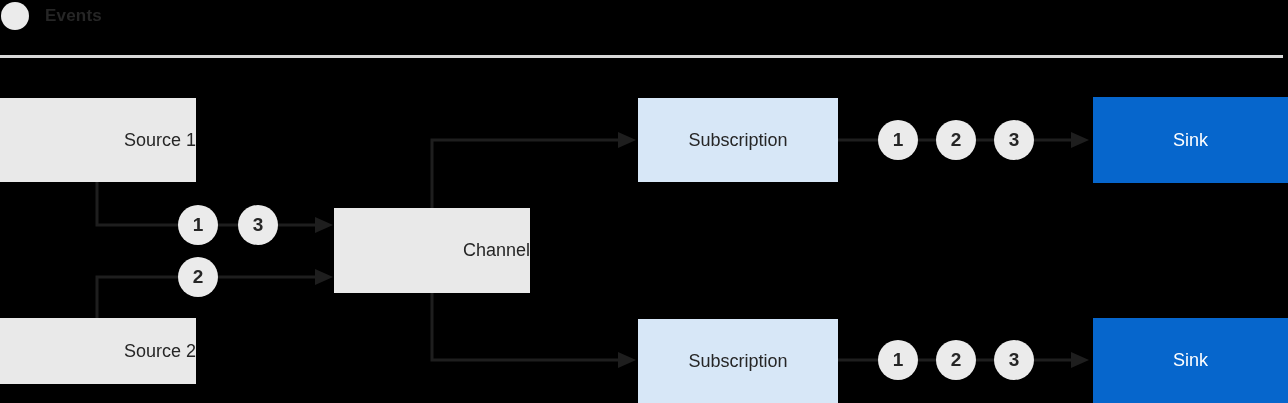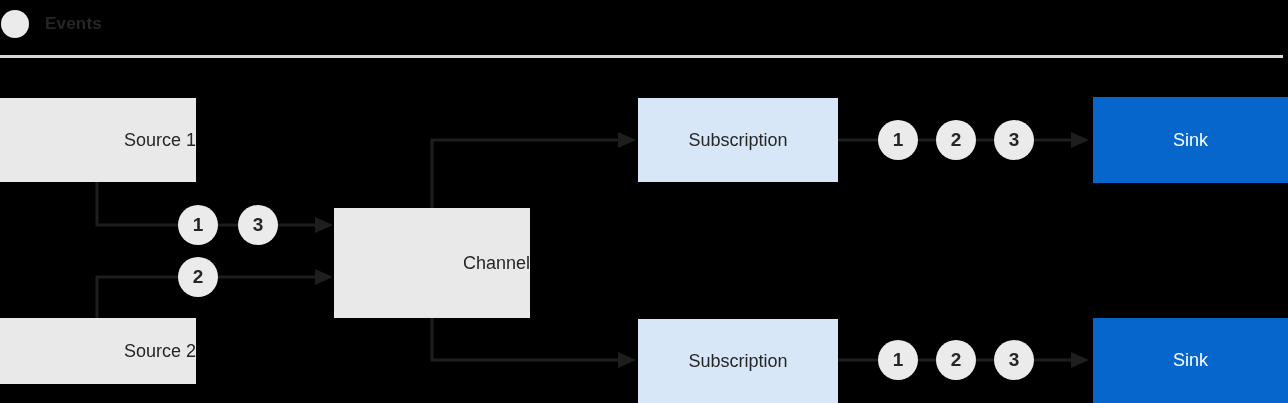--- a/index.html
+++ b/index.html
@@ -16,21 +16,20 @@
     overflow: hidden;
   }
   .legend {
     position: absolute;
     left: 1px;
     top: 2px;
     display: flex;
     align-items: center;
     gap: 16px;
     height: 28px;
-    margin-top: 8px;
   }
   .legend-circle {
     width: 28px;
     height: 28px;
     border-radius: 50%;
     background: var(--circle_fill, #ebebeb);
     flex: 0 0 auto;
   }
   .legend-label {
     font-size: 17px;
@@ -118,21 +117,21 @@
   </svg>
 
   <div class="node gray" style="left:0; top:98; left:0px; top:98px; width:196px; height:84px;">
     <span>Source 1</span>
   </div>
 
   <div class="node gray" style="left:0px; top:318px; width:196px; height:66px;">
     <span>Source 2</span>
   </div>
 
-  <div class="node gray" style="left:334px; top:208px; width:196px; height:110px;">
+  <div class="node gray" style="left:334px; top:208px; width:196px; height:85px;">
     <span>Channel</span>
   </div>
 
   <div class="node lblue" style="left:638px; top:98px; width:200px; height:84px;">
     <span>Subscription</span>
   </div>
 
   <div class="node lblue" style="left:638px; top:319px; width:200px; height:84px;">
     <span>Subscription</span>
   </div>

